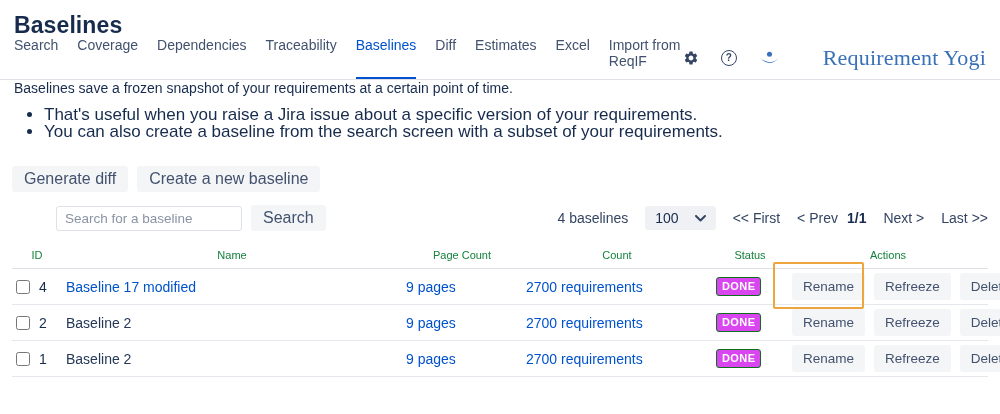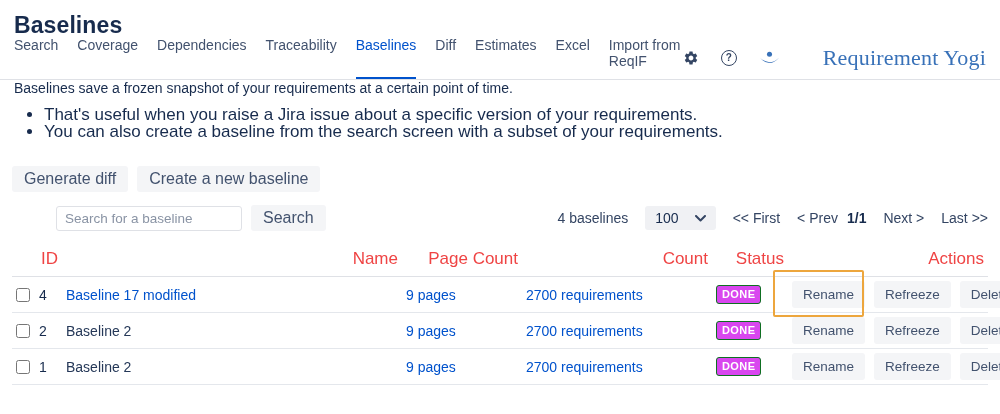--- a/index.html
+++ b/index.html
@@ -71,21 +71,21 @@
   }
   .pag-link { color: #344563; text-decoration: none; cursor: pointer; white-space: nowrap; }
   .pag-group { display: flex; align-items: flex-start; gap: 9px; }
   .page-indicator { font-weight: 700; color: #172b4d; }
 
   
   table { width: 976px; margin: 12px 12px 0; border-collapse: collapse; table-layout: fixed; }
   col.c-id { width: 50px; } col.c-name { width: 340px; } col.c-pages { width: 120px; }
   col.c-count { width: 190px; } col.c-status { width: 76px; } col.c-actions { width: auto; }
   th {
-    text-align: right; font-weight: 400; font-size: 17px; color: #ef4444;
+    text-align: center; font-weight: 400; font-size: 11px; color: #15803d;
     padding: 6px 4px 7px; border-bottom: 1px solid #dfe1e6;
   }
   td { padding: 4px 4px; height: 34px; border-bottom: 1px solid #e4e7ec; vertical-align: middle; }
   .id-cell { display: flex; align-items: center; gap: 9px; }
   .id-cell input[type="checkbox"] { width: 14px; height: 14px; cursor: pointer; }
   a.cell-link { color: #0052cc; text-decoration: none; cursor: pointer; }
   .name-plain { color: #253858; }
   .badge-done {
     display: inline-block; background: #d946ef; border: 1px solid #0e6f21; color: #fff;
     font-size: 11px; font-weight: 700; letter-spacing: .4px; padding: 1px 5px 2px;

